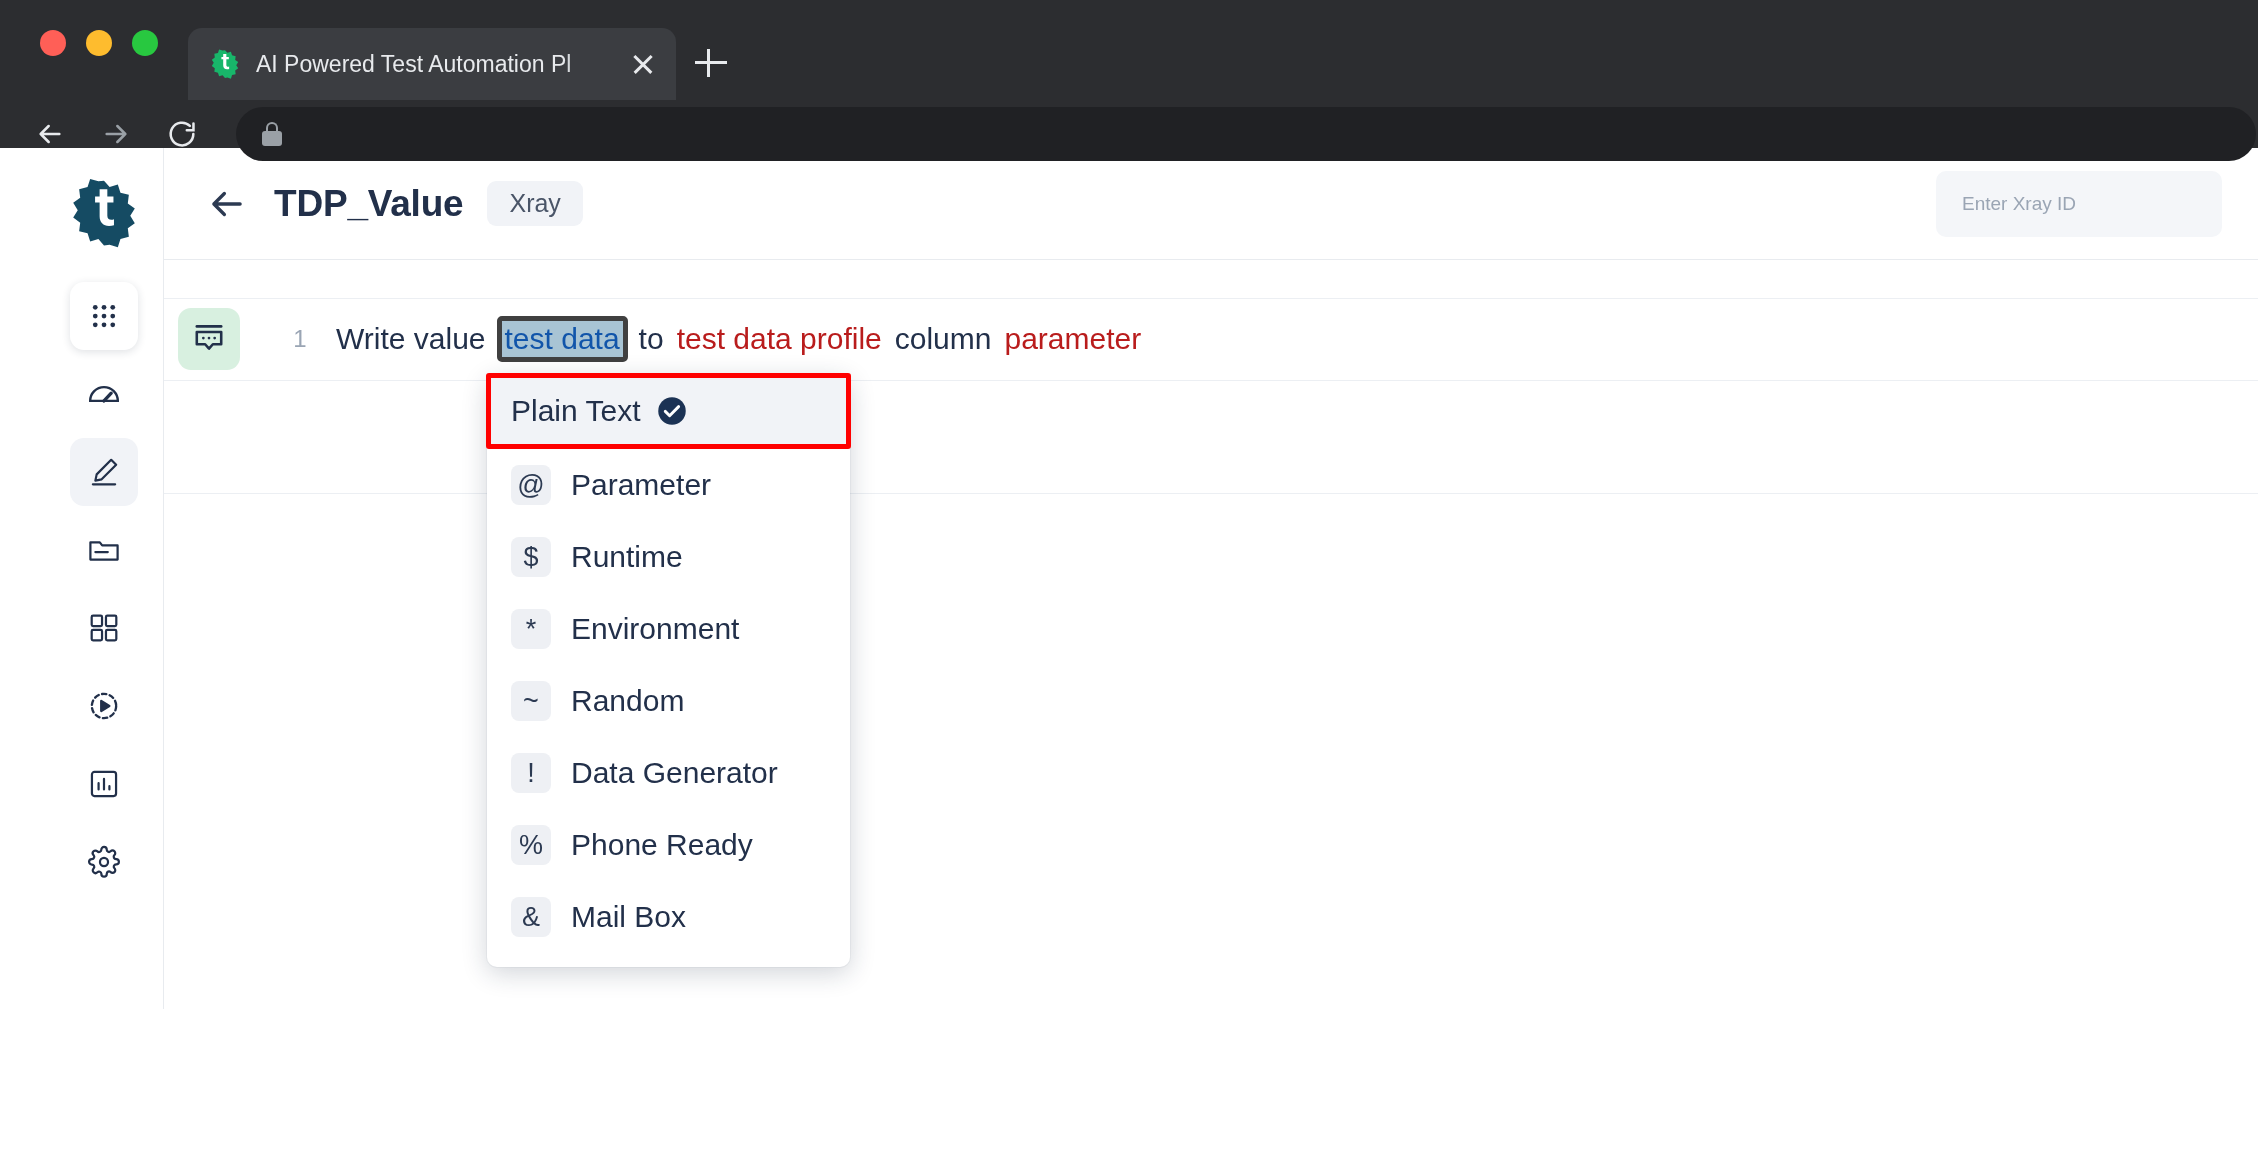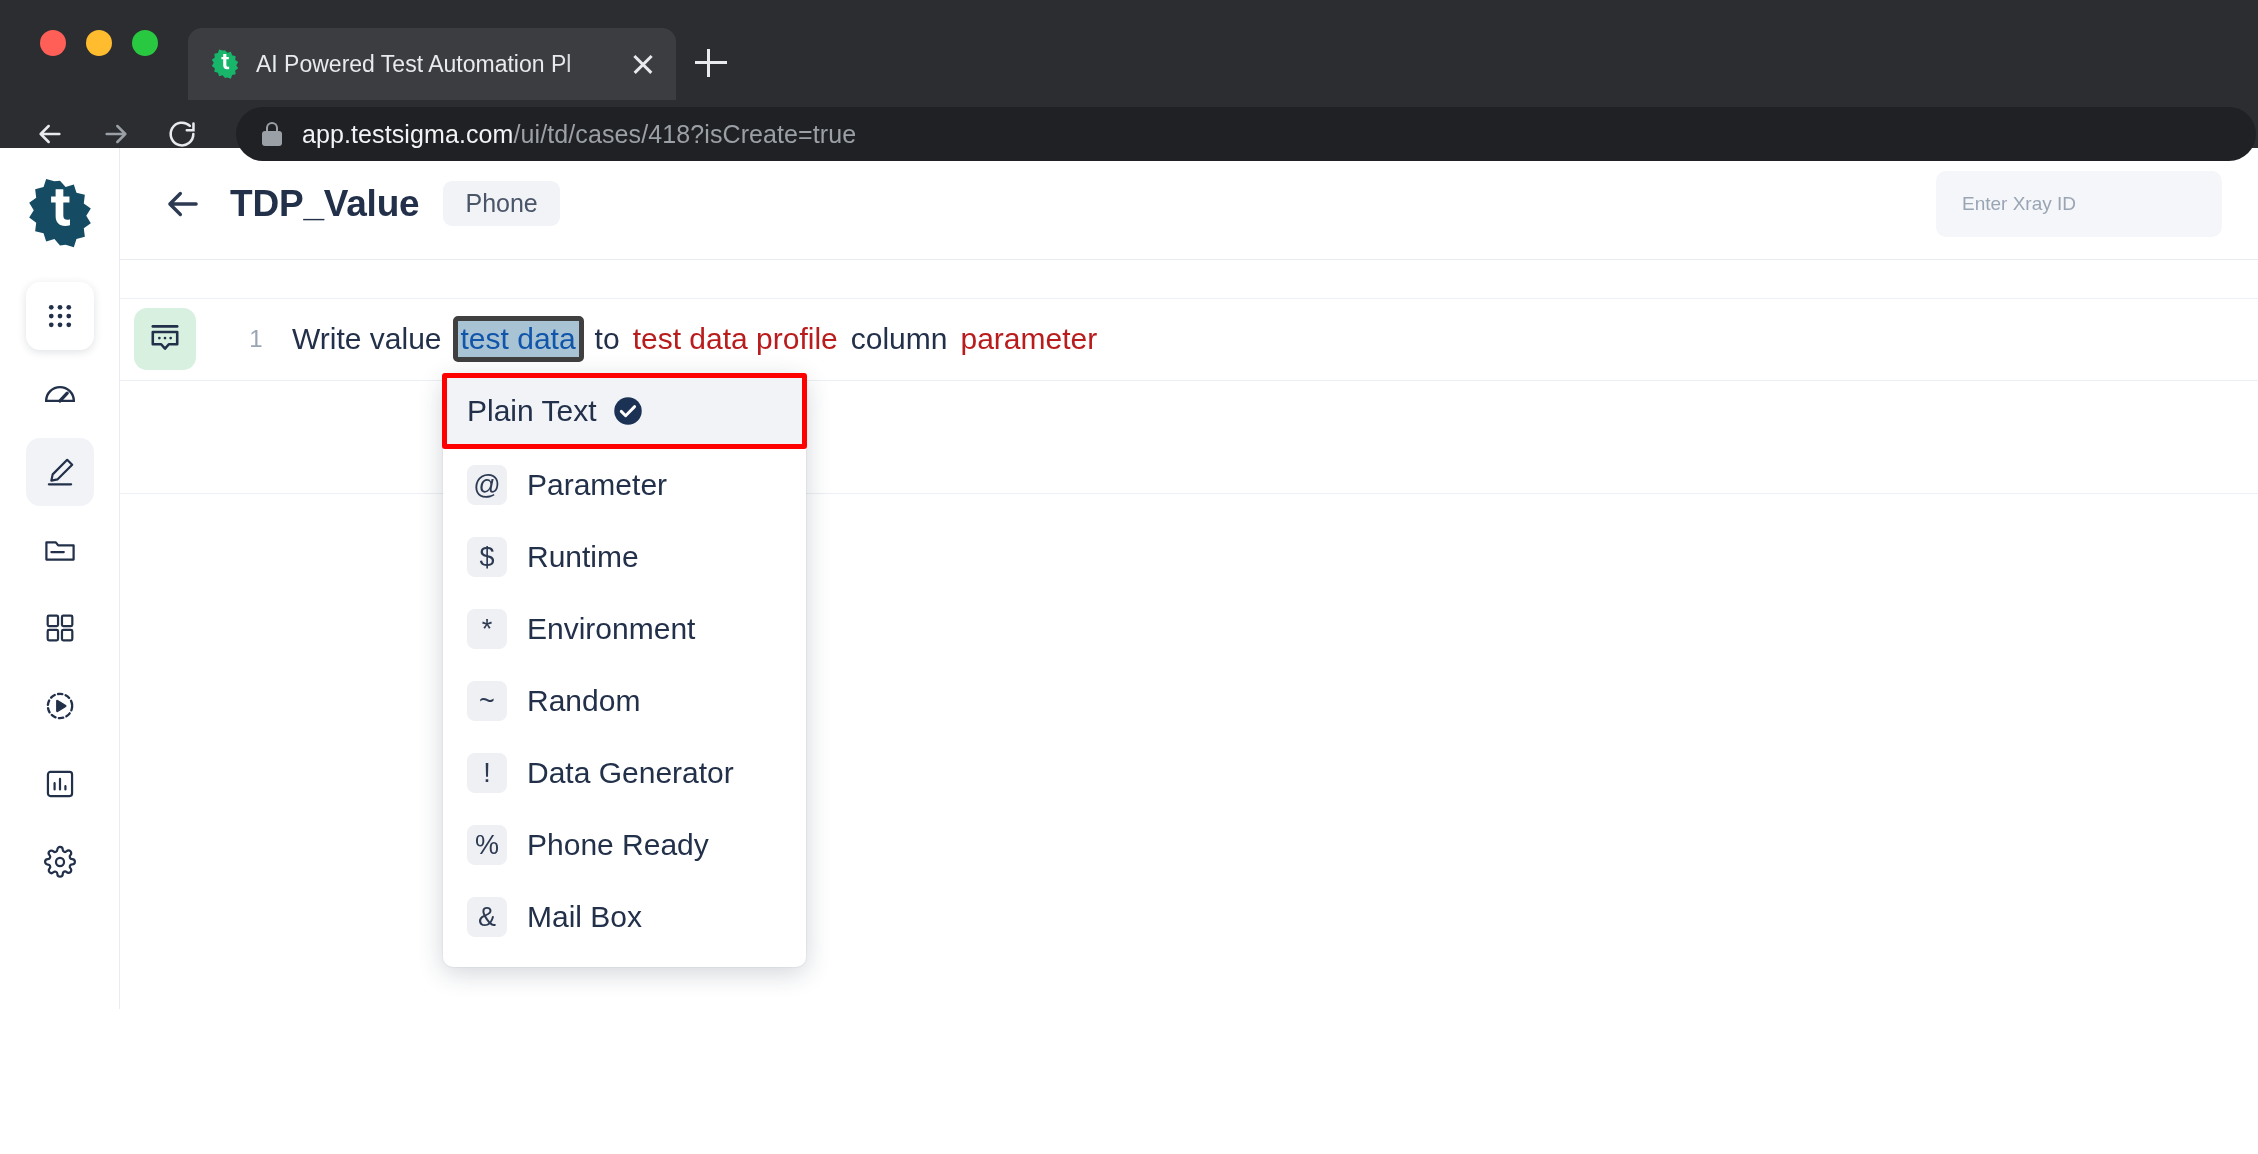--- a/index.html
+++ b/index.html
@@ -155,20 +155,21 @@
   }
   .url-host { color: #f1f3f4; }
   .url-path { color: #9aa0a6; }
 
   
   .app {
     display: flex;
     width: 2258px;
     height: 861px;
     background: #ffffff;
+    padding-left: 44px;
   }
 
   
   .sidebar {
     width: 120px;
     flex: 0 0 120px;
     border-right: 1px solid #e8ebef;
     display: flex;
     flex-direction: column;
     align-items: center;
@@ -438,23 +439,20 @@
         <path d="M20.5 12a8.5 8.5 0 1 1-2.6-6.1"></path>
         <path d="M20.6 4.2v5h-5"></path>
       </svg>
     </div>
 
     <div class="omnibox">
       <span class="lock-icon">
         <span class="shackle"></span>
           <span class="body"></span>
       </span>
-      <span class="url-text">
-        <span class="url-host">app.testsigma.com</span><span class="url-path">/ui/td/cases/418?isCreate=true</span>
-      </span>
     </div>
   </div>
 </div>
 
 <div class="app">
 
   <div class="sidebar">
 
     <div class="brand-logo">
       <svg width="70" height="70" viewBox="0 0 40 40">
@@ -548,21 +546,21 @@
 
   <div class="main">
 
     <div class="page-header">
       <div class="back-arrow">
         <svg width="42" height="42" viewBox="0 0 24 24" fill="none" stroke="#2c3a52" stroke-width="1.9" stroke-linecap="round" stroke-linejoin="round">
           <path d="M19.5 12H4.5M10.5 18l-6-6 6-6"></path>
         </svg>
       </div>
       <div class="page-title">TDP_Value</div>
-      <div class="status-badge">Phone</div>
+      <div class="status-badge">Xray</div>
       <div class="header-spacer"></div>
       <input class="xray-input" type="text" placeholder="Enter Xray ID" style="">
     </div>
 
     <div class="steps-area">
 
       <div class="rule r1"></div>
       <div class="rule r2"></div>
       <div class="rule r3"></div>
 

